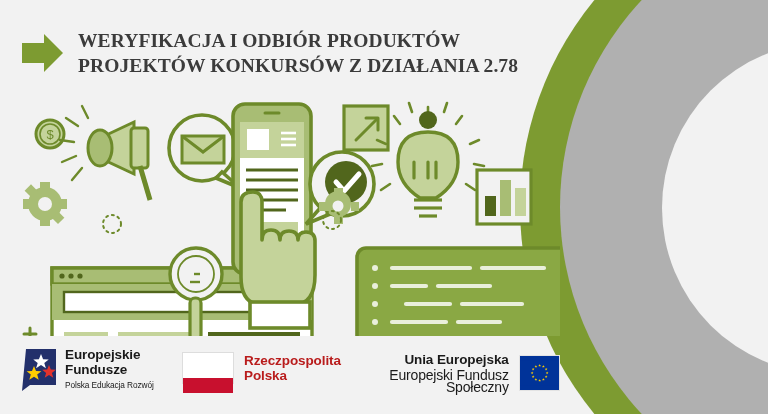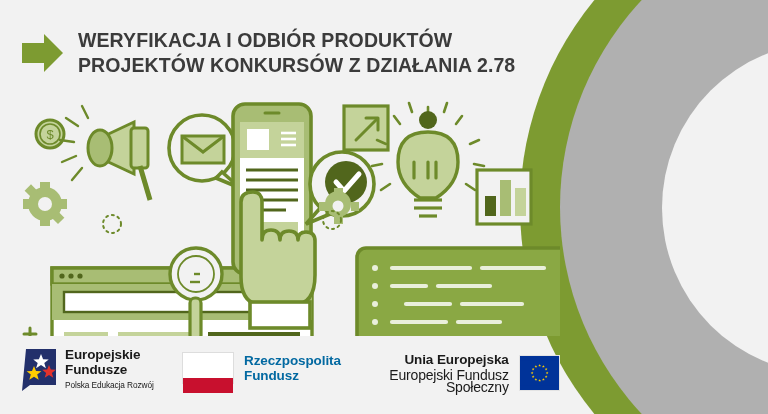--- a/index.html
+++ b/index.html
@@ -39,41 +39,42 @@
   .arrow{
     position:absolute;left:22px;top:33px;width:42px;height:40px;
   }
   .title{
     position:absolute;left:78px;top:28px;width:470px;
     color:#3b3b3b;
     font-weight:bold;
     font-size:19.5px;
     line-height:25px;
     letter-spacing:.1px;
+    font-family:Liberation Serif, serif;
   }
   .title .l2{display:block;}
 
   
   .illo{position:absolute;left:0;top:96px;width:560px;height:240px;}
   .illo svg{display:block;}
 
   
   .footer{position:absolute;left:0;top:340px;width:560px;height:66px;}
   .logo{position:absolute;display:flex;align-items:center;}
 
   .fe-logo{left:22px;top:8px;}
   .fe-mark{width:34px;height:42px;}
   .fe-text{margin-left:9px;}
   .fe-t1{font-size:13.5px;font-weight:bold;color:#1a1a1a;line-height:14.5px;letter-spacing:-.1px;}
   .fe-t2{font-size:8.3px;color:#1a1a1a;line-height:12px;margin-top:2px;letter-spacing:-.1px;}
 
   .pl-logo{left:182px;top:12px;}
   .pl-flag{width:52px;height:32px;border:1px solid #ddd;box-sizing:border-box;background:#fff;}
   .pl-flag .red{height:50%;background:#c8102e;margin-top:50%;}
-  .pl-text{margin-left:10px;font-size:13.5px;font-weight:bold;color:#0369a1;line-height:15px;letter-spacing:-.1px;}
+  .pl-text{margin-left:10px;font-size:13.5px;font-weight:bold;color:#b91c1c;line-height:15px;letter-spacing:-.1px;}
 
   .eu-logo{left:371px;top:12px;}
   .eu-text{margin-right:10px;text-align:right;}
   .eu-t1{font-size:13.5px;font-weight:bold;color:#1a1a1a;line-height:15px;letter-spacing:-.1px;}
   .eu-t2{font-size:14px;color:#1a1a1a;line-height:12px;margin-top:2px;letter-spacing:-.2px;}
   .eu-flag{width:55px;height:36px;background:#003399;border:1px solid #e3e3e3;box-sizing:border-box;}
 </style>
 </head>
 <body>
 
@@ -352,21 +353,21 @@
         <div class="fe-t2">Polska Edukacja Rozwój</div>
       </div>
     </div>
 
     <div class="logo pl-logo">
       <div class="pl-flag">
         <div class="red"></div>
       </div>
       <div class="pl-text">
         <div>Rzeczpospolita</div>
-        <div>Fundusz</div>
+        <div>Polska</div>
       </div>
     </div>
 
     <div class="logo eu-logo">
       <div class="eu-text">
         <div class="eu-t1">Unia Europejska</div>
         <div class="eu-t2">Europejski Fundusz Społeczny</div>
       </div>
       <svg class="eu-flag" viewBox="0 0 55 36">
         <rect width="55" height="36" fill="#003399"></rect>

